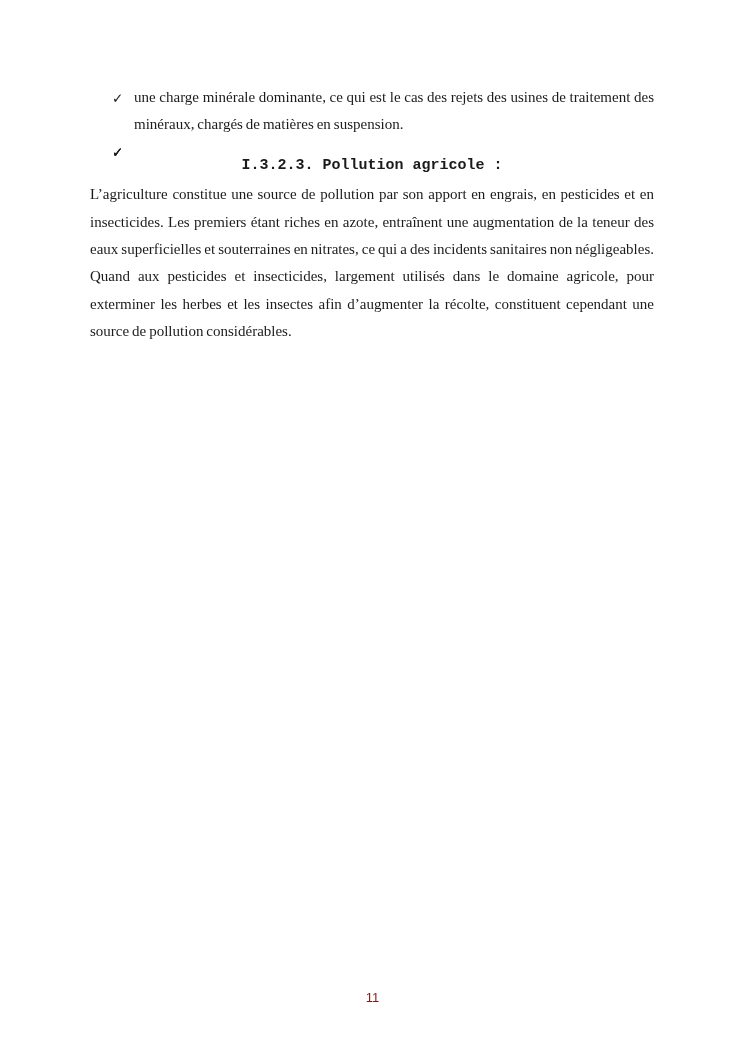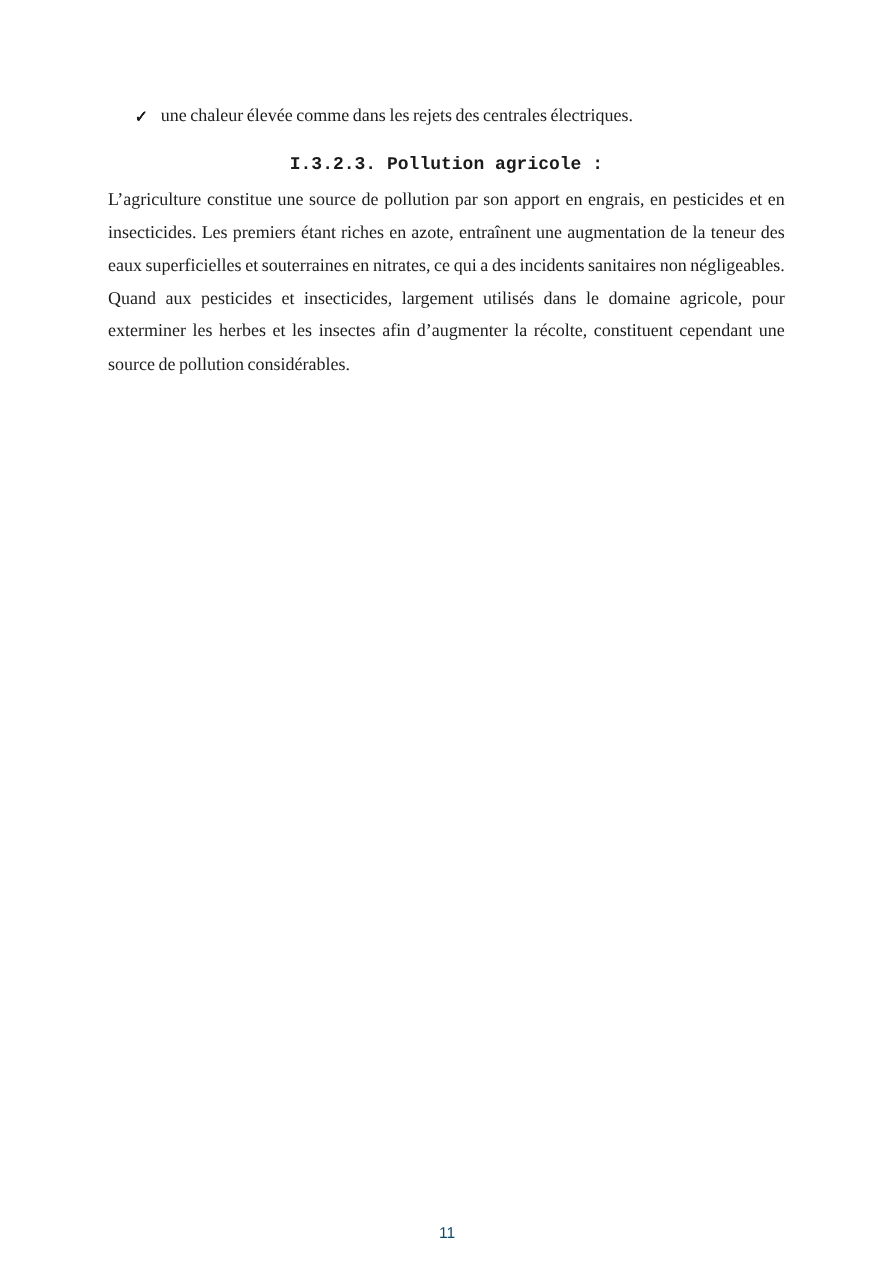--- a/index.html
+++ b/index.html
@@ -51,48 +51,48 @@
     font-family: Liberation Mono, monospace;
   }
   .paragraph {
     margin: 2px 0 0 0;
     text-align: justify;
     word-spacing: -0.8px;
   }
   .footer {
     position: absolute;
     left: 0;
-    top: 1020px;
+    top: 990px;
     width: 745px;
     text-align: center;
     font-family: "Liberation Sans", "DejaVu Sans", sans-serif;
     font-size: 13px;
     line-height: 16px;
-    color: #0c4a6e;
+    color: #7f1d1d;
   }
 </style>
 </head>
 <body>
 
 <div class="page">
   <div class="content">
 
     <div class="bullet-list">
       <div class="bullet-item">
         <span class="check">✓</span>
+        <span>une charge minérale dominante, ce qui est le cas des rejets des usines de traitement des minéraux, chargés de matières en suspension.</span>
       </div>
       <div class="bullet-item">
         <span class="check">✓</span>
       </div>
       <div class="bullet-item">
         <span class="check">✓</span>
       </div>
       <div class="bullet-item">
         <span class="check">✓</span>
-        <span>une chaleur élevée comme dans les rejets des centrales électriques.</span>
       </div>
     </div>
 
     <h2 class="heading">I.3.2.3. Pollution agricole :</h2>
 
     <p class="paragraph">L’agriculture constitue une source de pollution par son apport en engrais, en pesticides et en insecticides. Les premiers étant riches en azote, entraînent une augmentation de la teneur des eaux superficielles et souterraines en nitrates, ce qui a des incidents sanitaires non négligeables. Quand aux pesticides et insecticides, largement utilisés dans le domaine agricole, pour exterminer les herbes et les insectes afin d’augmenter la récolte, constituent cependant une source de pollution considérables.</p>
 
   </div>
 
   <div class="footer">

